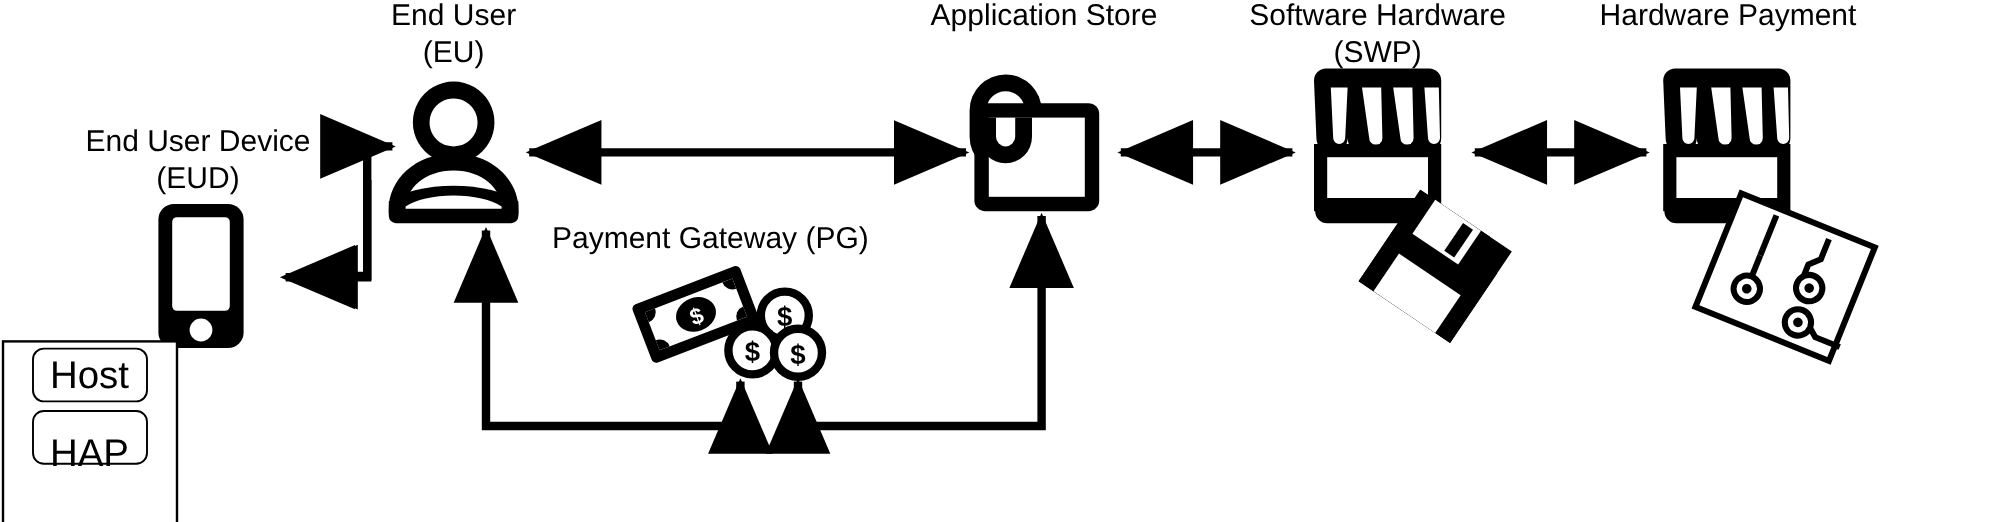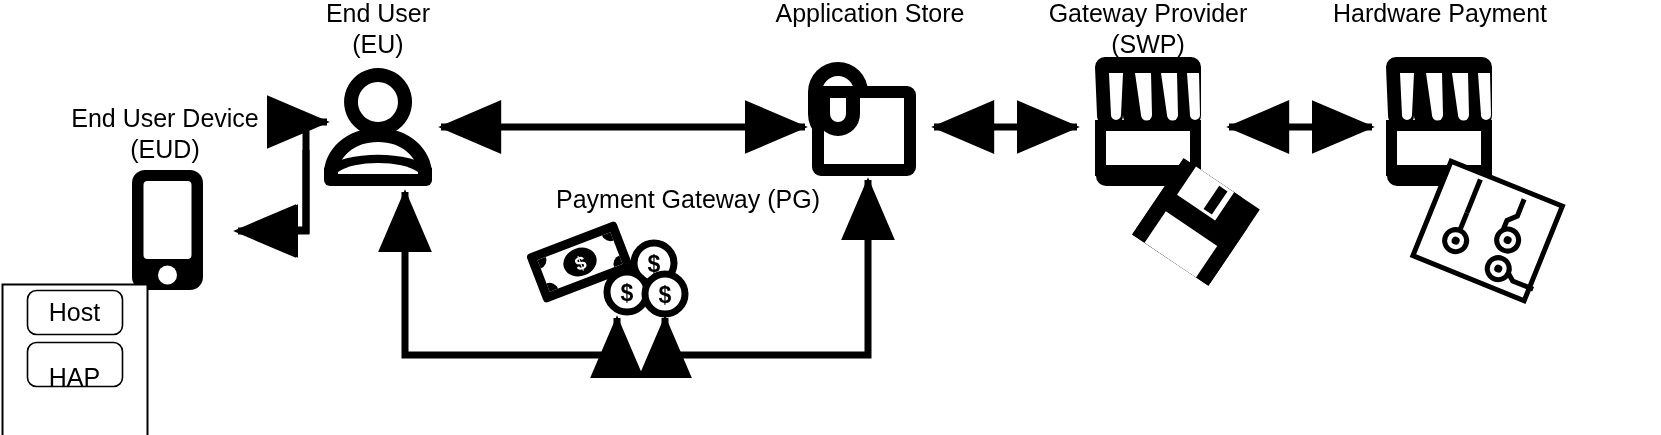--- a/index.html
+++ b/index.html
@@ -38,26 +38,26 @@
     user-select: none;
   }
   .node-label .line2 { display: block; }
   .pg-label {
     position: absolute;
     font-family: "Liberation Sans", sans-serif;
     font-size: 25px;
     line-height: 31px;
     color: #000000;
     white-space: nowrap;
-    text-align: right;
+    text-align: left;
   }
   .stack-label {
     position: absolute;
     font-family: "Liberation Sans", sans-serif;
-    font-size: 25px;
+    font-size: 32px;
     color: #000000;
     display: flex;
     align-items: center;
     justify-content: center;
     white-space: nowrap;
   }
 </style>
 </head>
 <body>
 
@@ -234,21 +234,21 @@
 
   <div class="pg-label" style="left:460px; top:184px; width:360px;">
     <span>Payment Gateway (PG)</span>
   </div>
 
   <div class="node-label" style="left:740px; top:-2px; width:260px;">
     <span>Application Store</span>
   </div>
 
   <div class="node-label" style="left:1018px; top:-2px; width:260px;">
-    <span>Gateway Provider</span>
+    <span>Software Hardware</span>
     <span class="line2">(SWP)</span>
   </div>
 
   <div class="node-label" style="left:1310px; top:-2px; width:260px;">
     <span>Hardware Payment</span>
   </div>
 
   <div class="stack-label" style="left:27px; top:290px; width:95px; height:44px;">
     <span>Host</span>
   </div>

